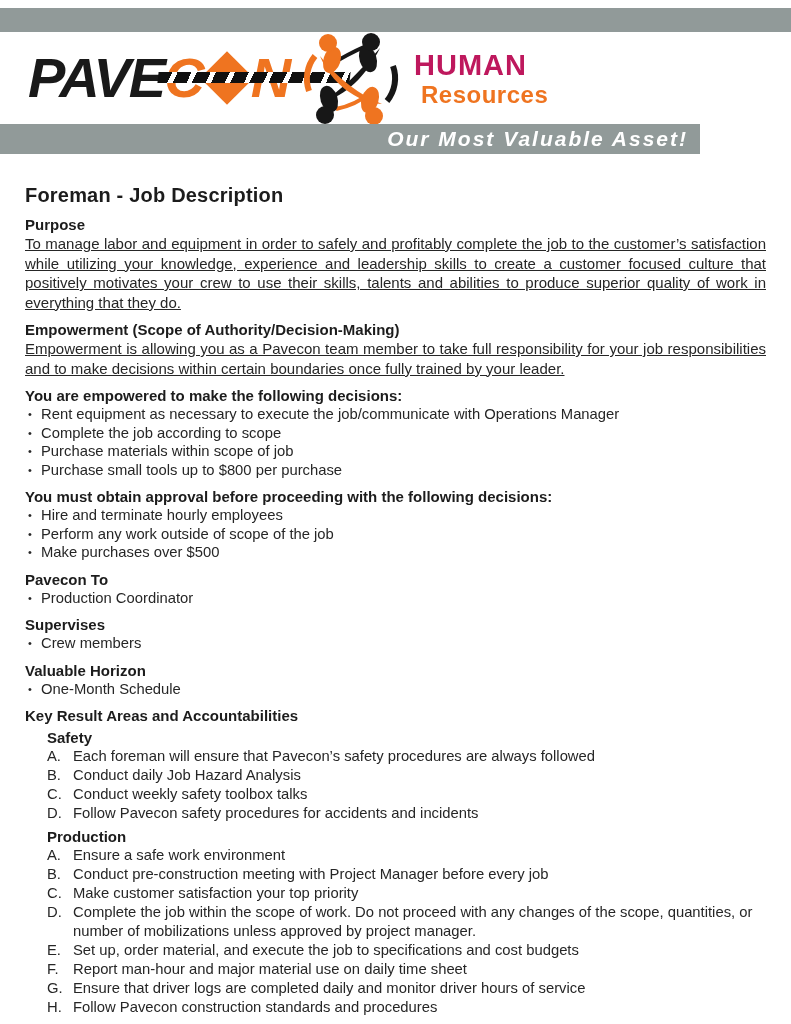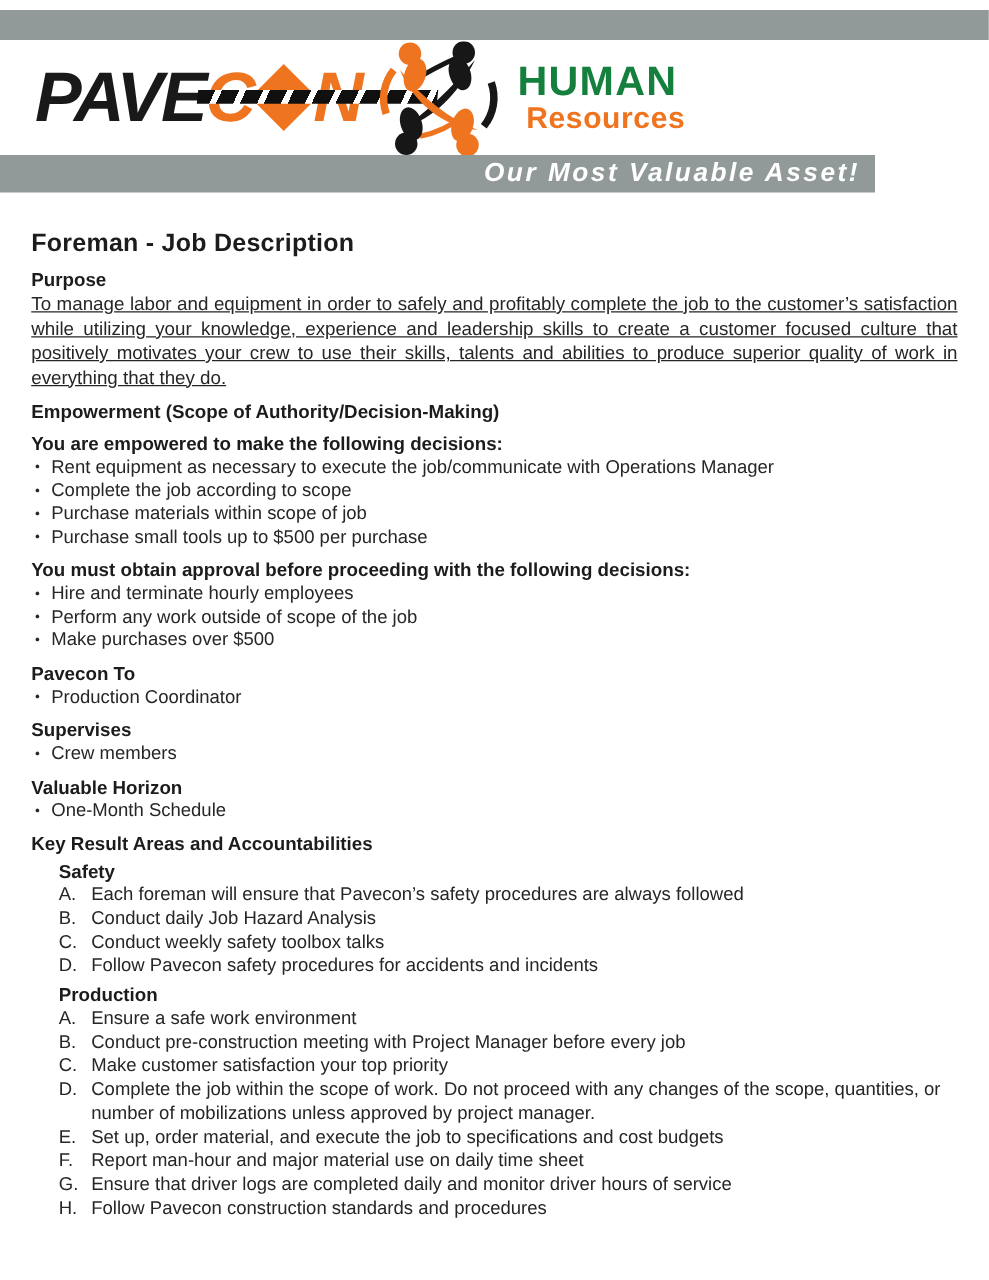--- a/index.html
+++ b/index.html
@@ -32,21 +32,21 @@
     display:inline-block;width:38px;height:38px;background:var(--orange);
     transform:rotate(45deg);margin:0 5px 8px 5px;vertical-align:middle;
   }
   .road-stripe{
     position:absolute;left:130px;top:40px;width:192px;height:11px;
     background:repeating-linear-gradient(110deg,#101010 0px,#101010 13px,#ffffff 13px,#ffffff 18px);
     transform:skewX(-6deg);
   }
   .emblem{position:absolute;left:298px;top:1px;width:106px;height:92px;}
   .hr-block{position:absolute;left:414px;top:16px;}
-  .hr-human{font-size:33px;font-weight:bold;color:#15803d;letter-spacing:1px;line-height:34px;}
+  .hr-human{font-size:29px;font-weight:bold;color:#be185d;letter-spacing:1px;line-height:34px;}
   .hr-resources{font-size:24px;font-weight:bold;color:var(--orange);letter-spacing:.5px;line-height:25px;margin-left:7px;}
 
   
   .bar-slogan{
     position:absolute;top:124px;left:0;width:700px;height:30px;background:var(--gray);
     display:flex;align-items:center;justify-content:flex-end;
     padding-right:12px;box-sizing:border-box;
   }
   .slogan{color:#fff;font-weight:bold;font-style:italic;font-size:21px;letter-spacing:2px;}
 
@@ -108,39 +108,40 @@
 
 <div class="content">
   <h1>Foreman - Job Description</h1>
   <div id="sections">
       <div class="section">
         <h2>Purpose</h2>
         <p class="para">To manage labor and equipment in order to safely and profitably complete the job to the customer’s satisfaction while utilizing your knowledge, experience and leadership skills to create a customer focused culture that positively motivates your crew to use their skills, talents and abilities to produce superior quality of work in everything that they do.</p>
       </div>
       <div class="section">
         <h2>Empowerment (Scope of Authority/Decision-Making)</h2>
+        <p class="para">Empowerment is allowing you as a Pavecon team member to take full responsibility for your job responsibilities and to make decisions within certain boundaries once fully trained by your leader.</p>
       </div>
       <div class="section">
         <h2>You are empowered to make the following decisions:</h2>
         <ul class="bullet-list">
           <li>
             <span class="dot">•</span>
             <span class="ltext">Rent equipment as necessary to execute the job/communicate with Operations Manager</span>
           </li>
           <li>
             <span class="dot">•</span>
             <span class="ltext">Complete the job according to scope</span>
           </li>
           <li>
             <span class="dot">•</span>
             <span class="ltext">Purchase materials within scope of job</span>
           </li>
           <li>
             <span class="dot">•</span>
-            <span class="ltext">Purchase small tools up to $500 per purchase</span>
+            <span class="ltext">Purchase small tools up to $800 per purchase</span>
           </li>
         </ul>
       </div>
       <div class="section">
         <h2>You must obtain approval before proceeding with the following decisions:</h2>
         <ul class="bullet-list">
           <li>
             <span class="dot">•</span>
             <span class="ltext">Hire and terminate hourly employees</span>
           </li>

